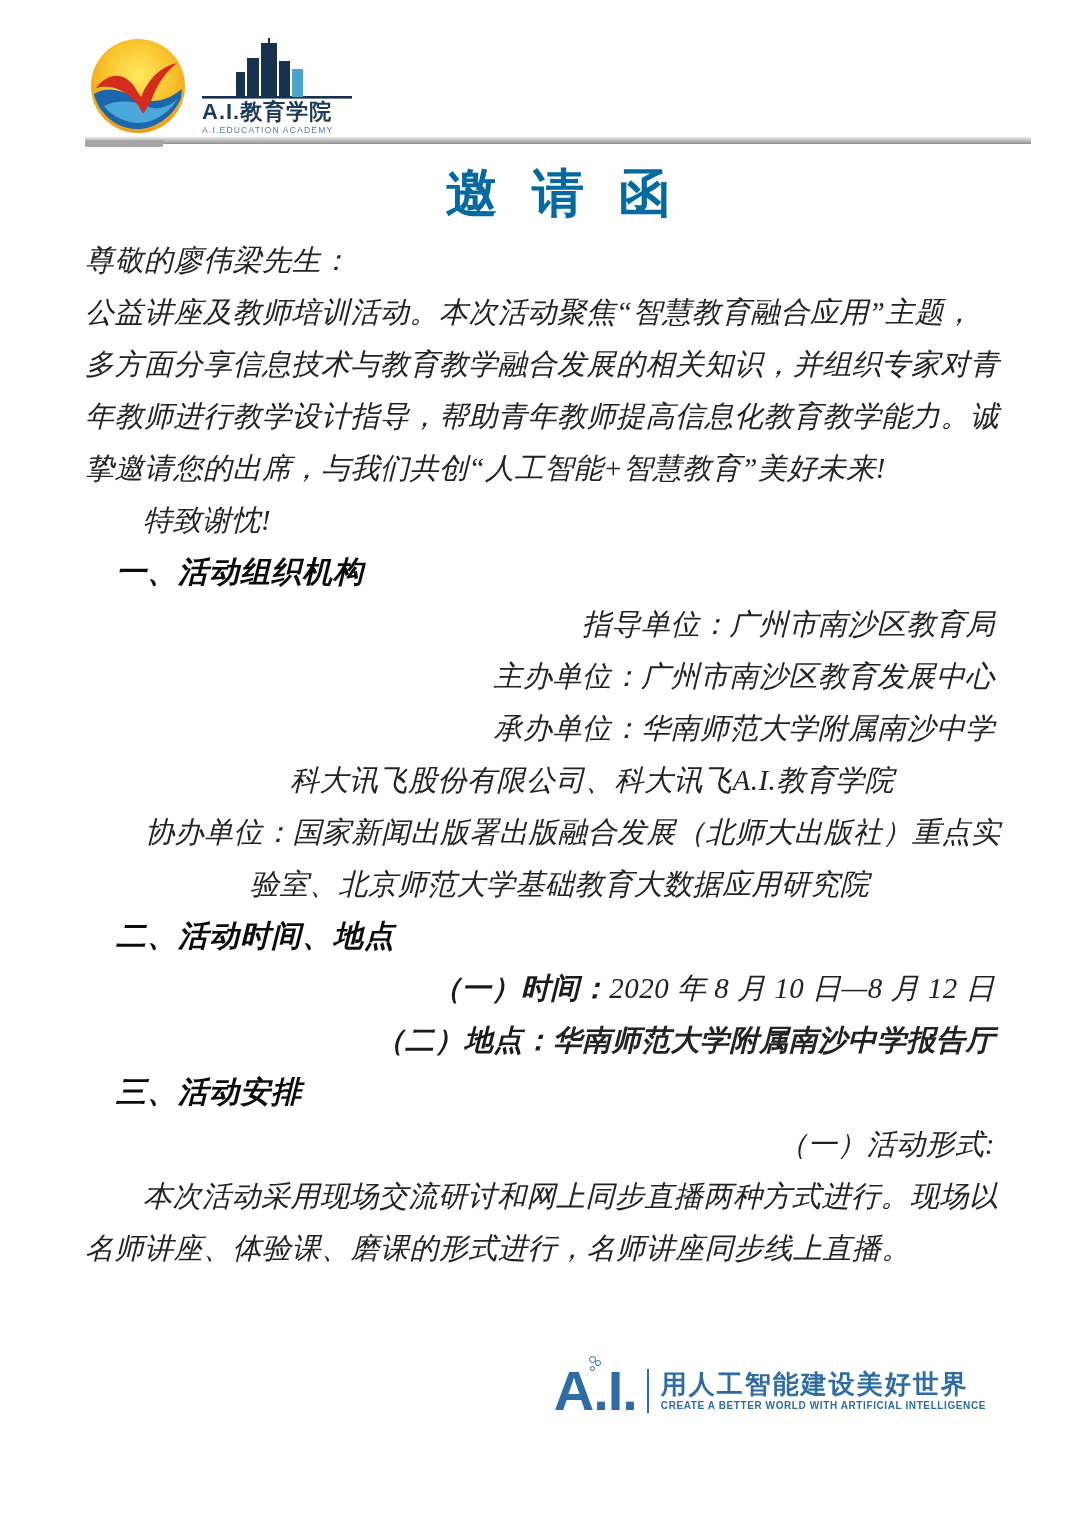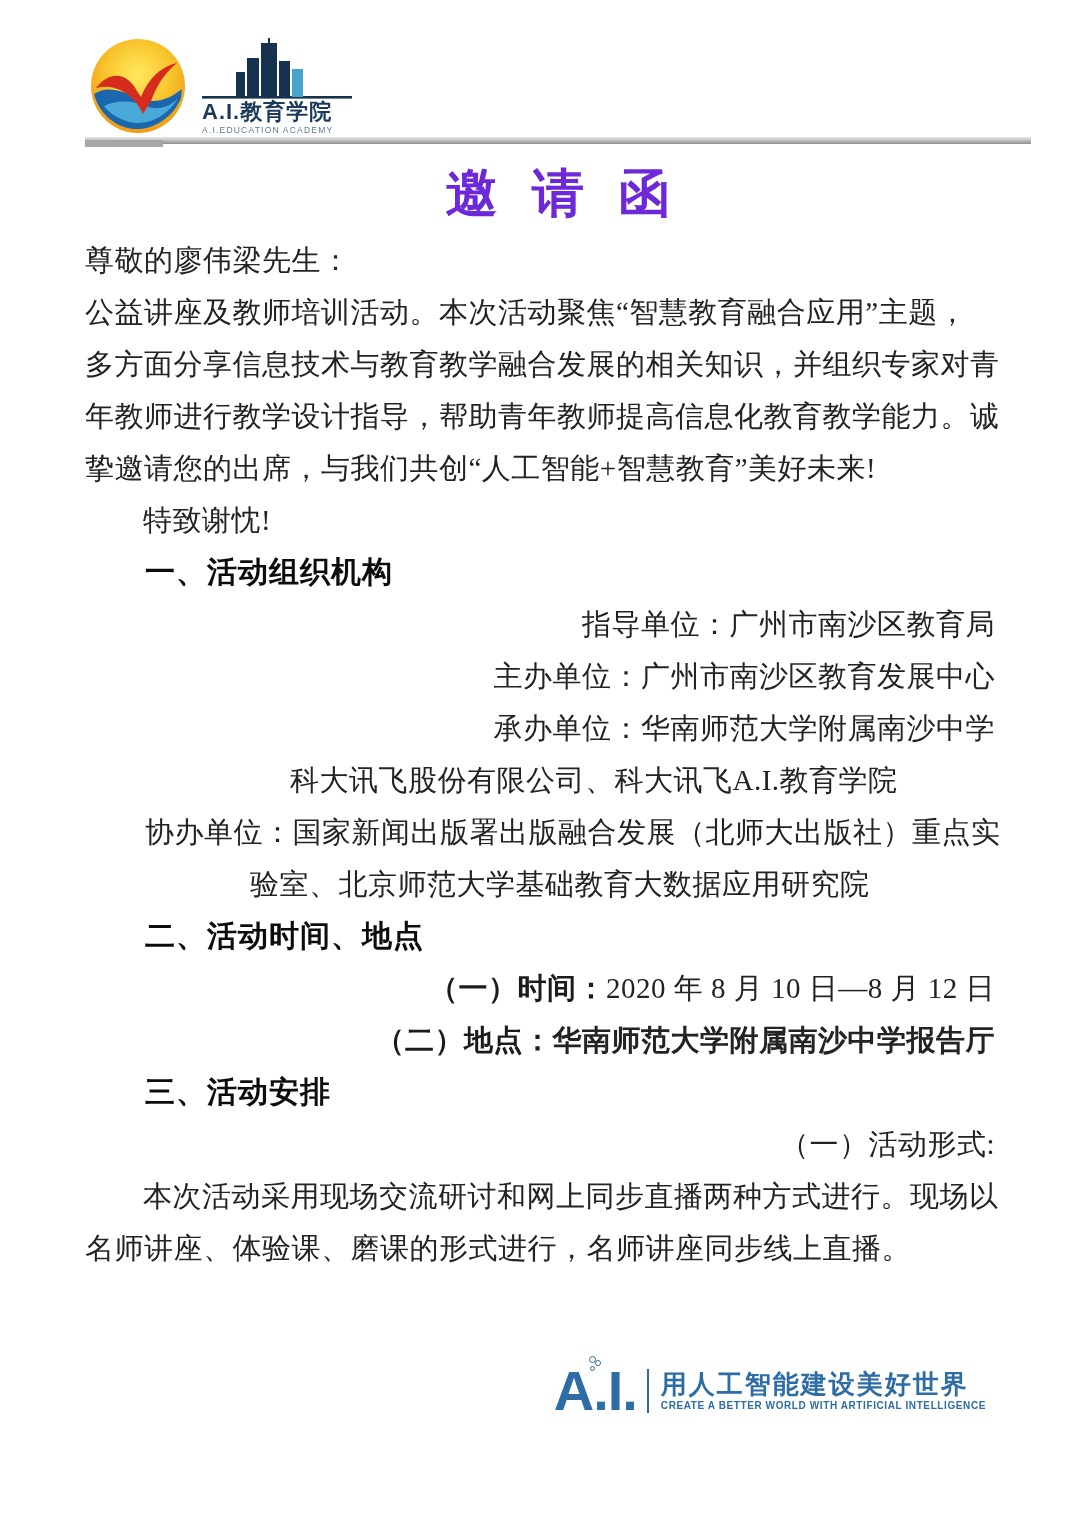--- a/index.html
+++ b/index.html
@@ -30,32 +30,32 @@
     background:linear-gradient(#e9e9e9 0%,#c2c2c2 45%,#8f8f8f 100%);
   }
   .divider::before{
     content:"";position:absolute;left:0;top:3px;width:78px;height:7px;background:#a6a6a6;
   }
   
   .title{
     margin:0;padding-top:158px;
     text-align:center;
     font-family:"Liberation Sans","DejaVu Sans",sans-serif;
-    font-weight:bold;font-size:52px;line-height:70px;color:#6d28d9;
+    font-weight:bold;font-size:52px;line-height:70px;color:#0369a1;
     letter-spacing:10px;text-indent:10px;padding-left:36px;
   }
   
-  .content{padding:6px 85px 0 85px;font-size:29px;line-height:52px;color:#232323;letter-spacing:0.5px;}
+  .content{padding:6px 85px 0 85px;font-size:29px;line-height:52px;color:#232323;letter-spacing:0.5px;font-style:italic;}
   .line{height:52px;white-space:nowrap;}
   .indent{text-indent:58px;}
   .ind-1{margin-left:60px;text-align:right;}     
   .ind-cont{margin-left:205px;} 
   .ind-cont2{margin-left:165px;}
   .sec-heading{
-    height:52px;margin-left:60px;
+    height:52px;margin-left:31px;
     font-family:"Liberation Sans","DejaVu Sans",sans-serif;
     font-weight:bold;font-size:30px;color:#0c0c0c;letter-spacing:1px;
   }
   .label-bold{font-weight:bold;color:#1b1b1b;margin-left:21px;}
   .val-strong{font-weight:600;}
   
   .footer{
     position:absolute;right:94px;bottom:58px;
     display:flex;align-items:center;
     color:#2d6ca5;

